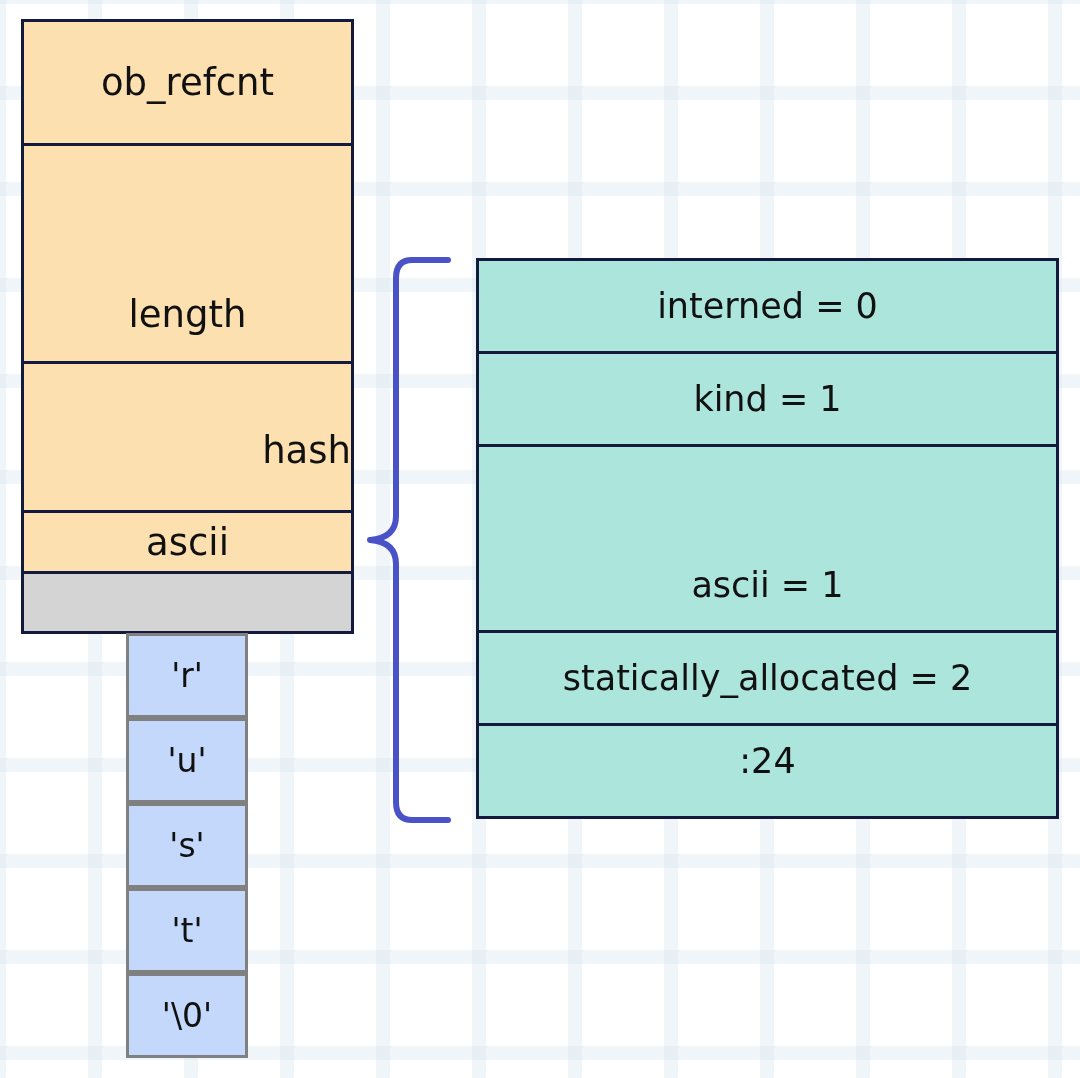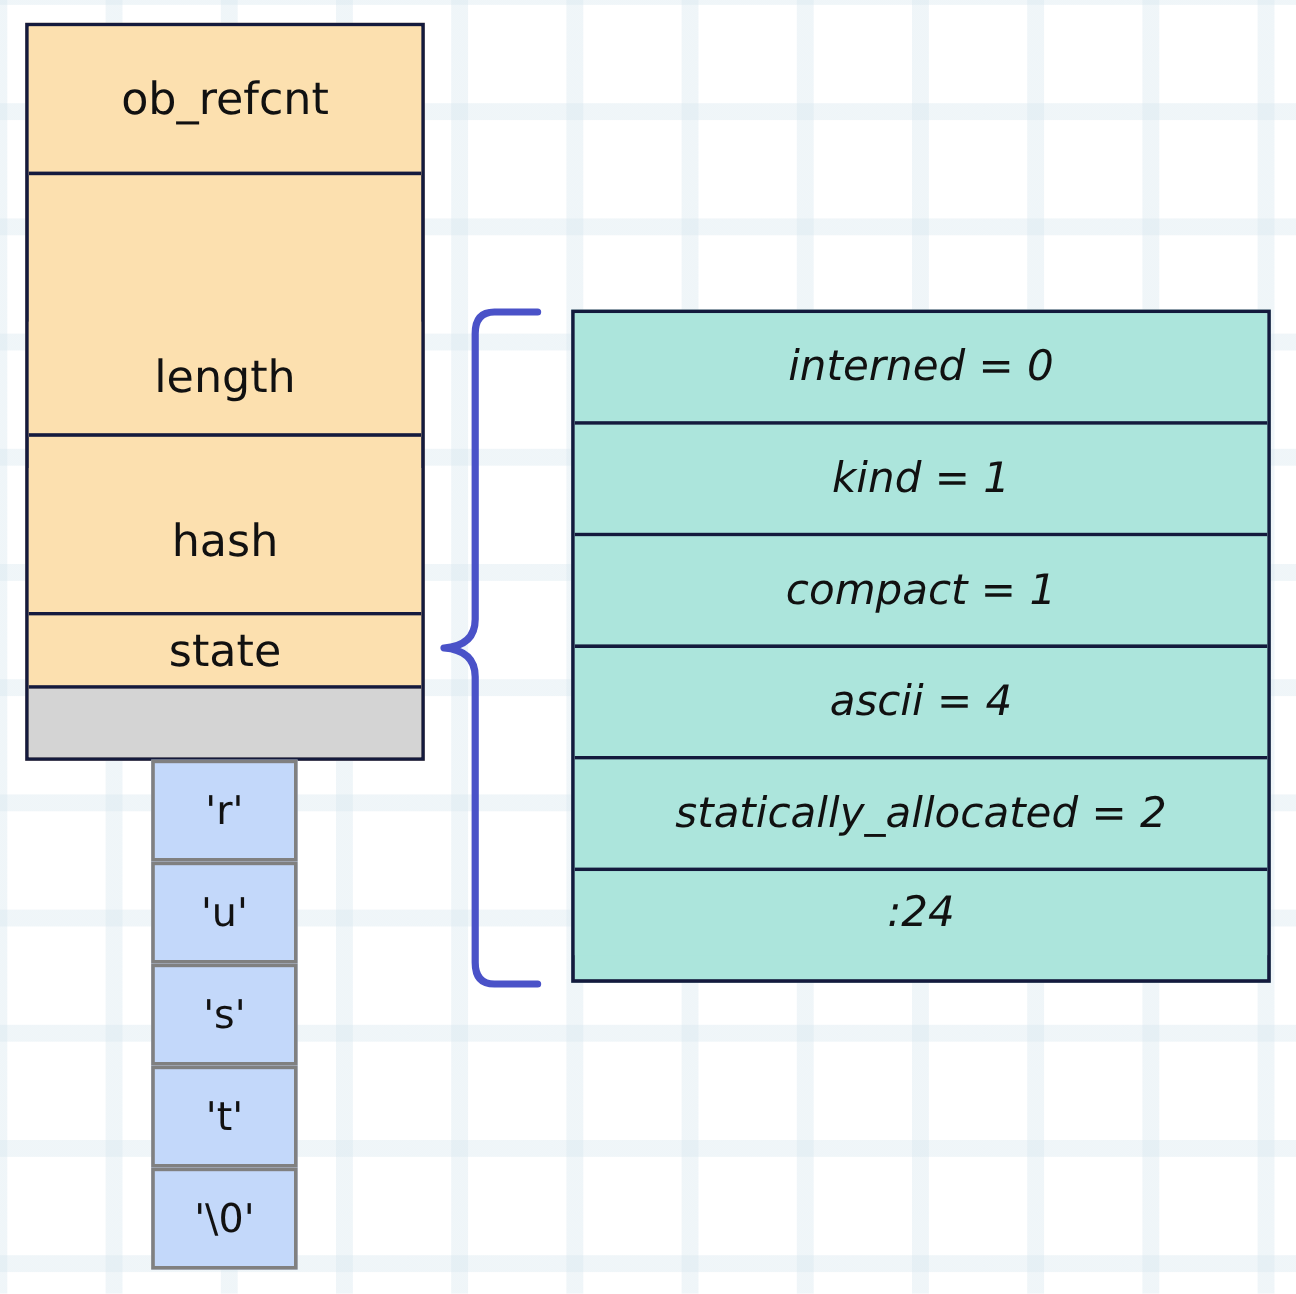--- a/index.html
+++ b/index.html
@@ -46,21 +46,21 @@
     align-items: center;
     justify-content: center;
     background: #fce0af;
     border-bottom: 3px solid #141a3d;
     font-size: 37px;
     color: #111111;
   }
   .struct-row.r0 { top: 0px;   height: 124px; }
   .struct-row.r1 { top: 124px; height: 122px; }
   .struct-row.r2 { top: 246px; height: 96px; }
-  .struct-row.r3 { top: 368px; height: 123px; }
+  .struct-row.r3 { top: 368px; height: 123px; justify-content: flex-end; }
   .struct-row.r4 { top: 491px; height: 61px; }
   .struct-row.pad {
     top: 552px;
     height: 57px;
     background: #d4d4d4;
     border-bottom: none;
   }
 
   
   .char-box {
@@ -100,21 +100,20 @@
     width: 100%;
     height: 93px;
     box-sizing: border-box;
     display: flex;
     align-items: center;
     justify-content: center;
     background: #ace5dc;
     border-bottom: 3px solid #141a3d;
     font-size: 35px;
     color: #111111;
-    font-style: italic;
   }
   .bits-row.b0 { top: 0px; }
   .bits-row.b1 { top: 93px; }
   .bits-row.b2 { top: 186px; }
   .bits-row.b3 { top: 279px; }
   .bits-row.b4 { top: 372px; }
   .bits-row.b5 { top: 465px; height: 70px; border-bottom: none; }
 
   
   .brace-svg {
@@ -136,21 +135,21 @@
     <div class="struct-row r0">
       <span>ob_refcnt</span>
     </div>
     <div class="struct-row r2">
       <span>length</span>
     </div>
     <div class="struct-row r3">
       <span>hash</span>
     </div>
     <div class="struct-row r4">
-      <span>state</span>
+      <span>ascii</span>
     </div>
     <div class="struct-row pad">
       <span></span>
     </div>
   </div>
 
   <div class="char-box c0">
     <span>'r'</span>
   </div>
   <div class="char-box c1">
@@ -178,25 +177,22 @@
              L 90 572" fill="none" stroke="#4a52c8" stroke-width="6" stroke-linecap="round" stroke-linejoin="round"></path>
   </svg>
 
   <div class="bits-panel">
     <div class="bits-row b0">
       <span>interned = 0</span>
     </div>
     <div class="bits-row b1">
       <span>kind = 1</span>
     </div>
-    <div class="bits-row b2">
-      <span>compact = 1</span>
-    </div>
     <div class="bits-row b3">
-      <span>ascii = 4</span>
+      <span>ascii = 1</span>
     </div>
     <div class="bits-row b4">
       <span>statically_allocated = 2</span>
     </div>
     <div class="bits-row b5">
       <span>:24</span>
     </div>
   </div>
 
 </div>

